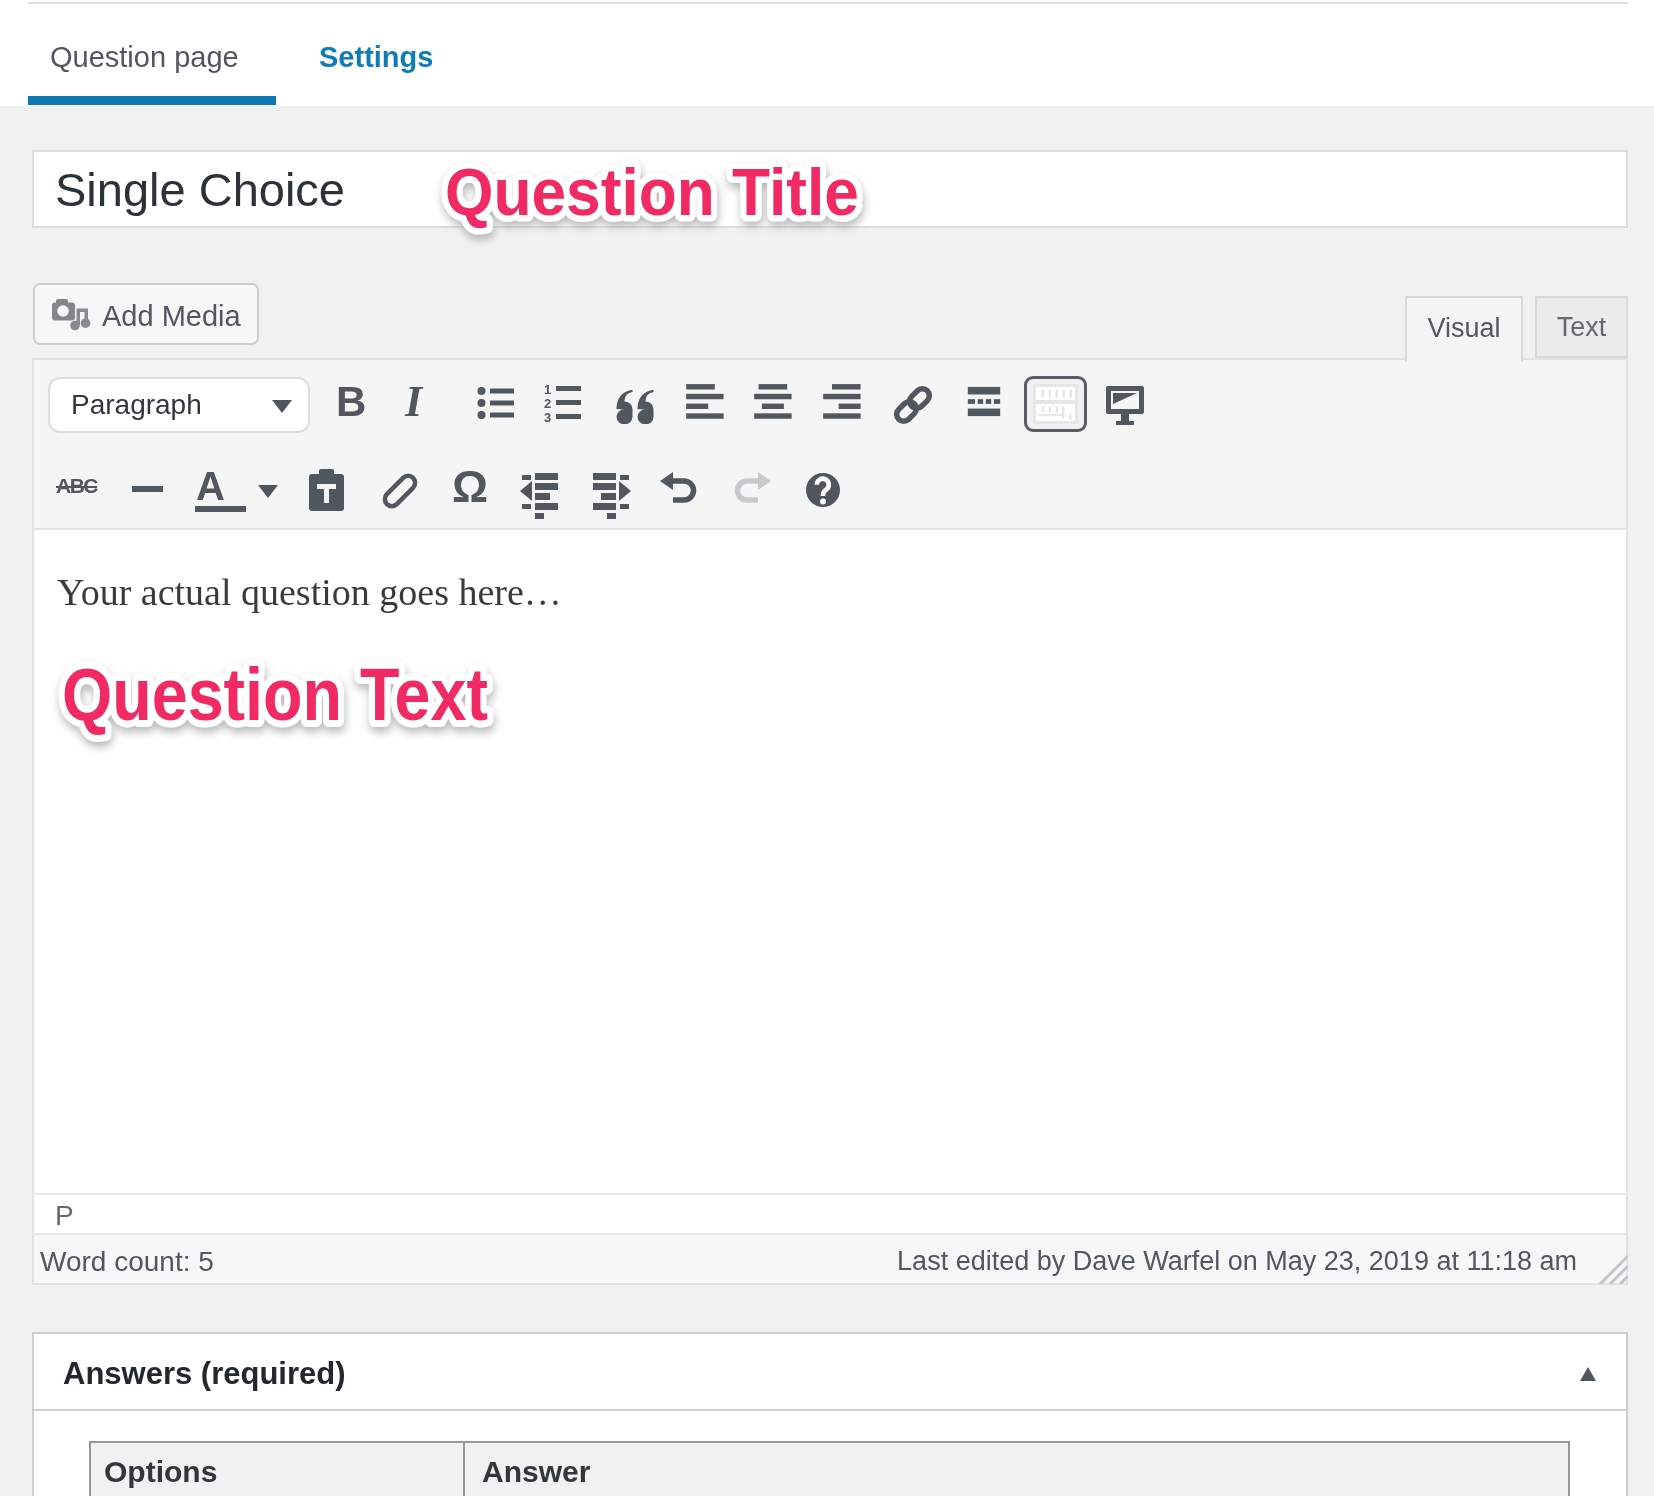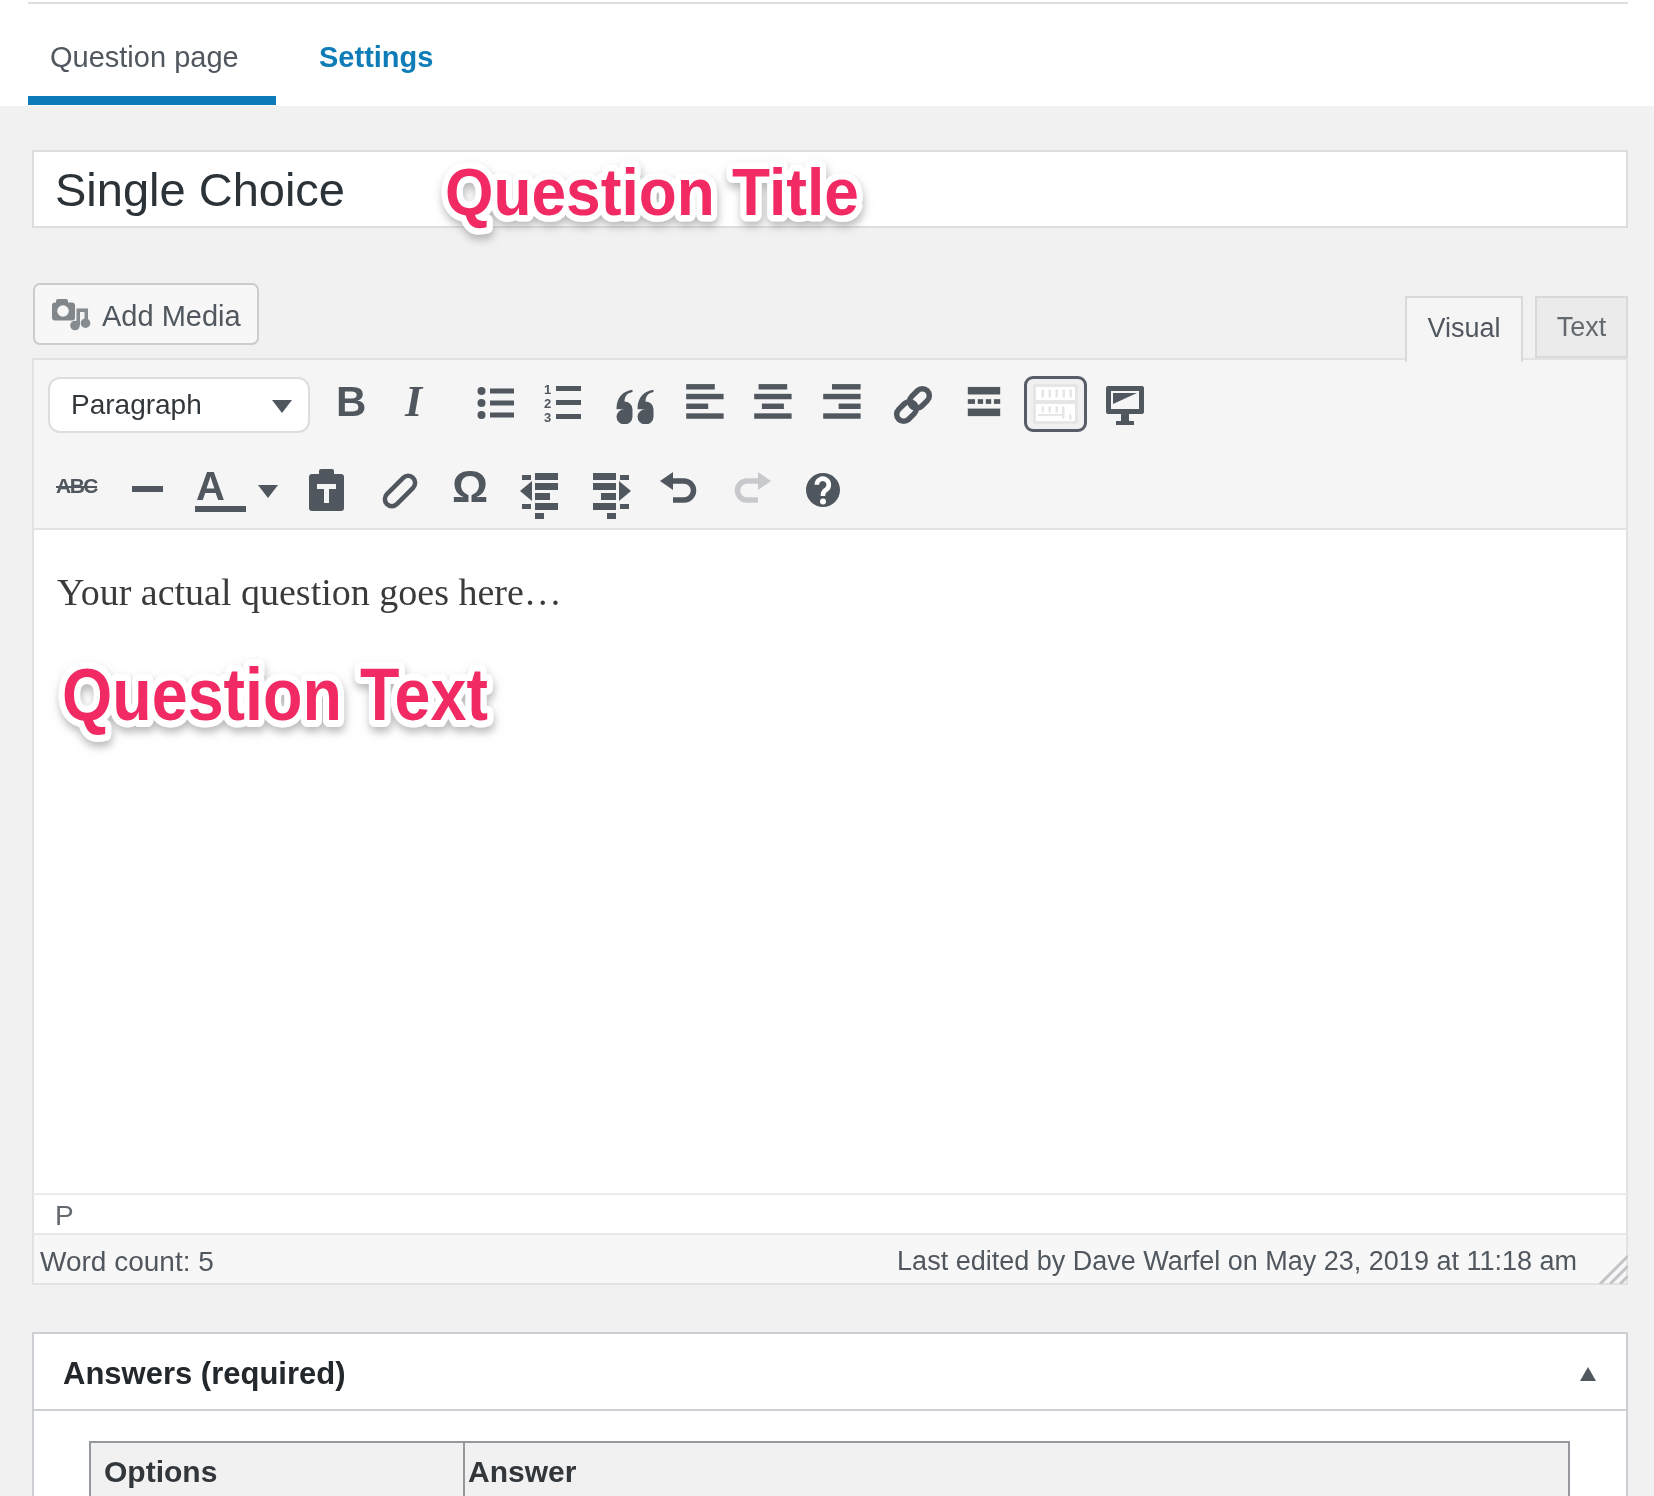--- a/index.html
+++ b/index.html
@@ -29,21 +29,21 @@
   #prow span{position:absolute;left:21px;top:5px;font-size:28px;color:#646970;}
   #wordrow{left:32px;top:1233px;width:1596px;height:52px;background:#f7f7f7;border:2px solid #e2e2e2;border-top:2px solid #e8e8e8;box-sizing:border-box;}
   #wc{position:absolute;left:6px;top:11px;font-size:28px;color:#50575e;}
   #lastedit{position:absolute;right:49px;top:11px;font-size:27px;color:#50575e;margin-left:42px;}
   #panel{left:32px;top:1332px;width:1596px;height:200px;background:#fff;border:2px solid #ccd0d4;box-sizing:border-box;}
   #paneltitle{left:63px;top:1349px;font-size:31px;font-weight:bold;color:#23282d;margin-top:7px;}
   #panelline{left:34px;top:1409px;width:1592px;height:2px;background:#ccd0d4;}
   #qtable{left:89px;top:1441px;width:1481px;height:60px;background:#f1f1f2;border:2px solid #95989c;box-sizing:border-box;}
   #qtd{left:463px;top:1441px;width:2px;height:60px;background:#95989c;}
   #optlbl{left:104px;top:1455px;font-size:30px;font-weight:bold;color:#32373c;}
-  #anslbl{left:468px;top:1455px;font-size:30px;font-weight:bold;color:#32373c;}
+  #anslbl{left:482px;top:1455px;font-size:30px;font-weight:bold;color:#32373c;}
 </style>
 </head>
 <body>
 <div class="abs" id="topbar"></div>
 <div class="abs" id="topline"></div>
 <div class="abs" id="tab1">Question page</div>
 <div class="abs" id="tab2">Settings</div>
 <div class="abs" id="tabline"></div>
 <div class="abs" id="titlebox"></div>
 <div class="abs" id="titletext">Single Choice</div>

